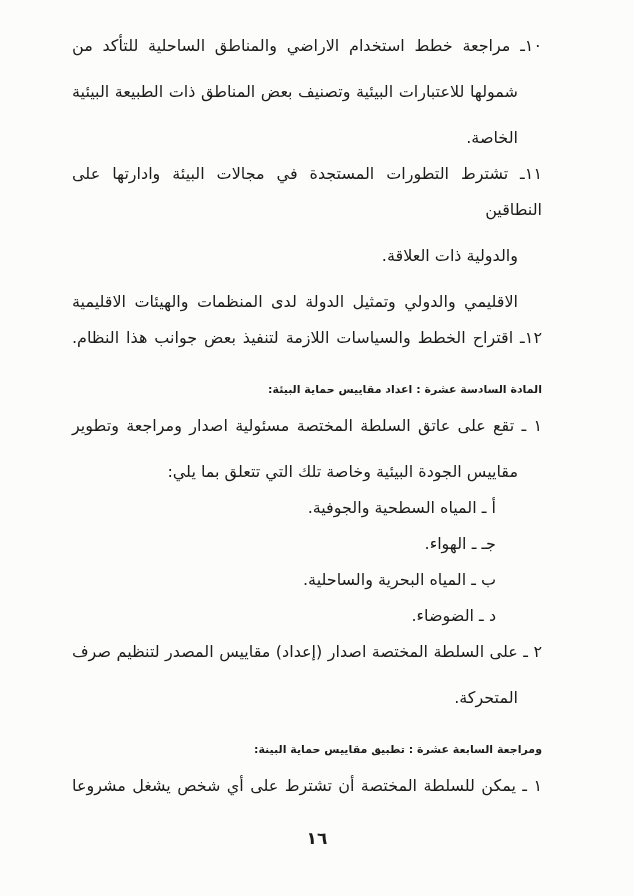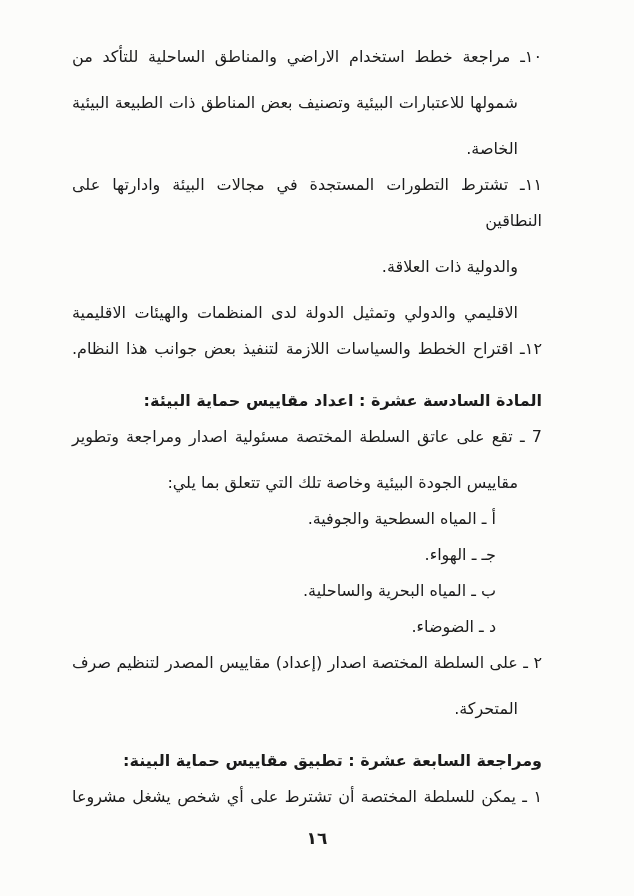--- a/index.html
+++ b/index.html
@@ -14,21 +14,21 @@
     background: #fcfcfa;
     color: #1b1b1b;
     font-family: "DejaVu Sans", sans-serif;
   }
   .page {
     position: absolute;
     inset: 0;
   }
   .content {
     position: absolute;
-    top: 39px;
+    top: 28px;
     right: 92px;
     left: 72px;
   }
   .ln {
     direction: rtl;
     unicode-bidi: embed;
     font-size: 16px;
     line-height: 36px;
     text-align: right;
     margin: 0;
@@ -37,21 +37,21 @@
   .j {
     text-align: justify;
     text-align-last: justify;
   }
   
   .ind { padding-right: 24px; margin-top: 10px; }
   
   .sub { padding-right: 46px; }
   .heading {
     font-weight: 700;
-    font-size: 16px;
+    font-size: 11px;
     margin-top: 16px;
   }
   .pagenum {
     position: absolute;
     top: 828px;
     left: 0;
     width: 100%;
     text-align: center;
     direction: rtl;
     font-weight: 700;
@@ -70,21 +70,21 @@
     <p class="ln ind">الخاصة.</p>
 
     <p class="ln j">١١ـ تشترط التطورات المستجدة في مجالات البيئة وادارتها على النطاقين</p>
     <p class="ln ind">والدولية ذات العلاقة.</p>
     <p class="ln j ind">الاقليمي والدولي وتمثيل الدولة لدى المنظمات والهيئات الاقليمية</p>
 
     <p class="ln j">١٢ـ اقتراح الخطط والسياسات اللازمة لتنفيذ بعض جوانب هذا النظام.</p>
 
     <p class="ln heading">المادة السادسة عشرة : اعداد مقاييس حماية البيئة:</p>
 
-    <p class="ln j">7 ـ تقع على عاتق السلطة المختصة مسئولية اصدار ومراجعة وتطوير</p>
+    <p class="ln j">١ ـ تقع على عاتق السلطة المختصة مسئولية اصدار ومراجعة وتطوير</p>
     <p class="ln ind">مقاييس الجودة البيئية وخاصة تلك التي تتعلق بما يلي:</p>
 
     <p class="ln sub">أ ـ المياه السطحية والجوفية.</p>
     <p class="ln sub">جـ ـ الهواء.</p>
     <p class="ln sub">ب ـ المياه البحرية والساحلية.</p>
     <p class="ln sub">د ـ الضوضاء.</p>
 
     <p class="ln j">٢ ـ على السلطة المختصة اصدار (إعداد) مقاييس المصدر لتنظيم صرف</p>
     <p class="ln ind">المتحركة.</p>
 

